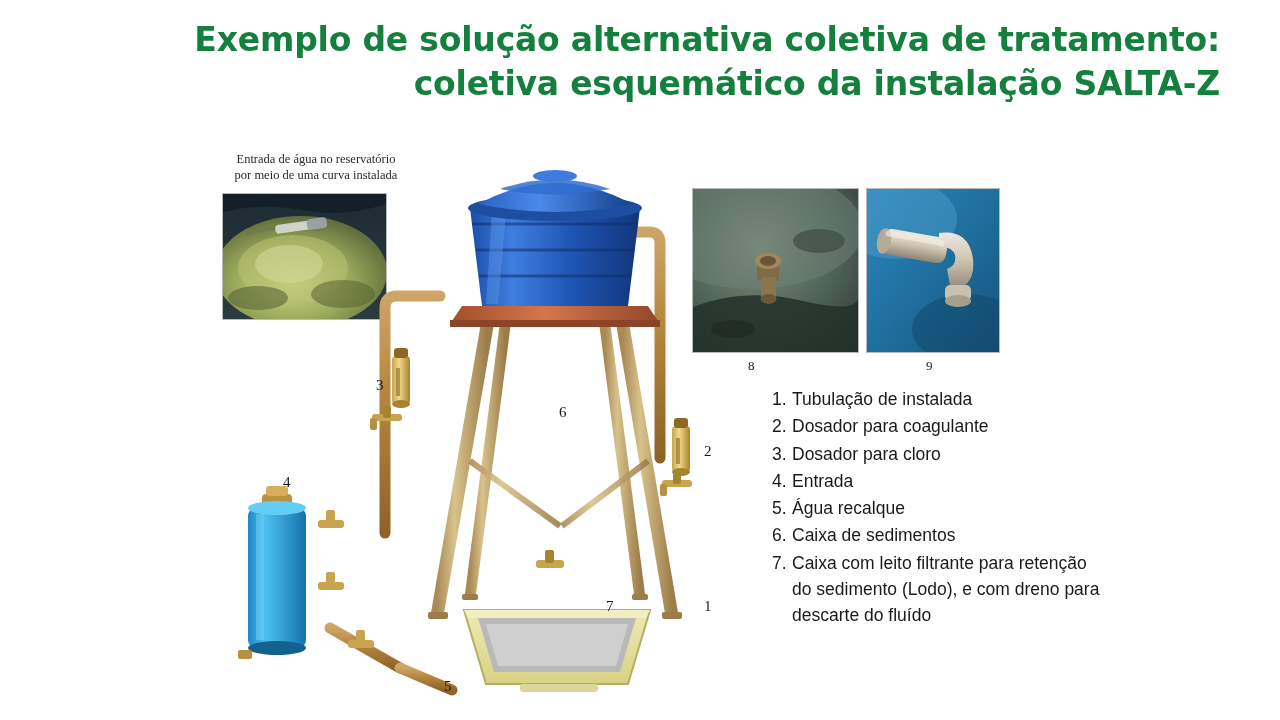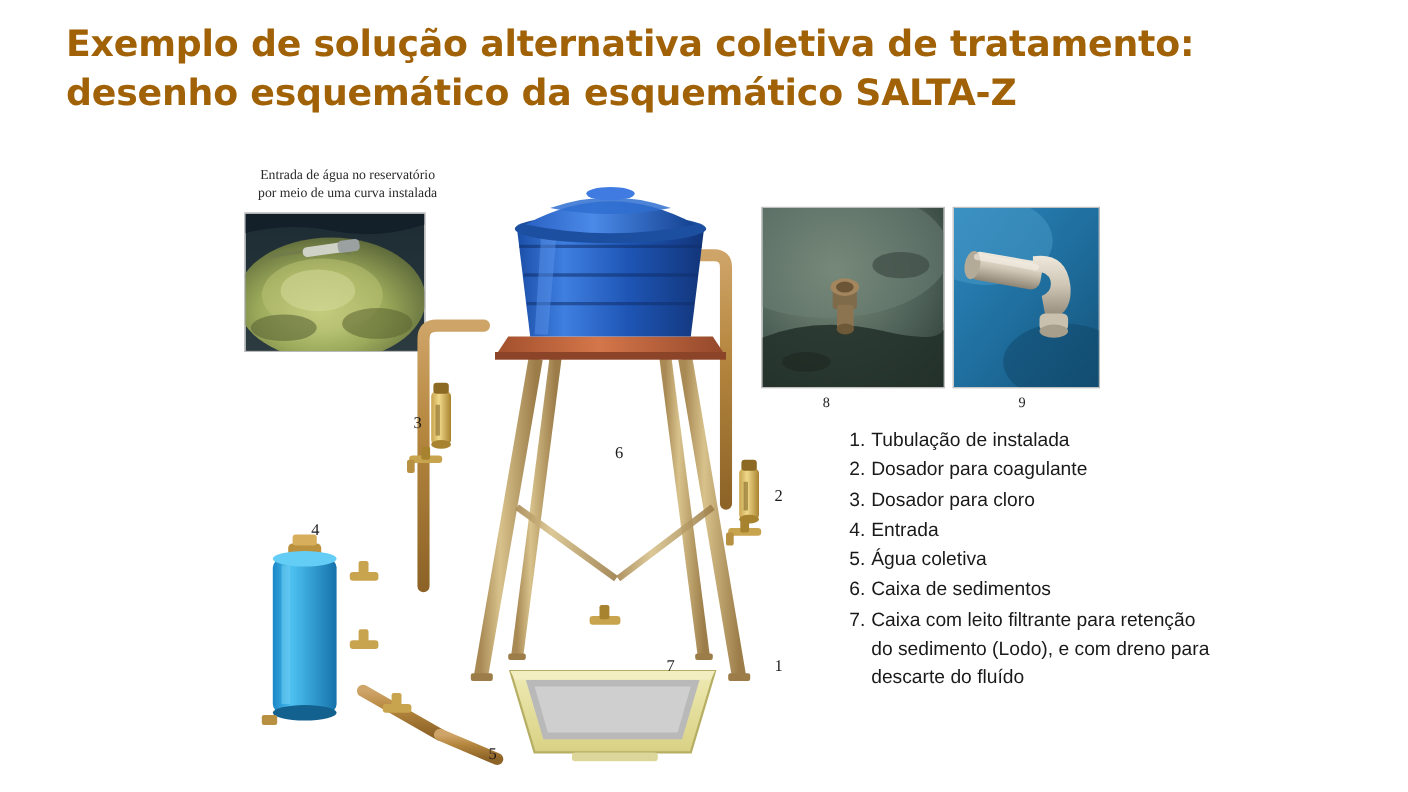--- a/index.html
+++ b/index.html
@@ -15,22 +15,22 @@
     font-family: "Liberation Sans", sans-serif;
     position: relative;
   }
 
   
   #slide-title {
     position: absolute;
     left: 60px;
     top: 18px;
     width: 1160px;
-    text-align: left;
-    color: #a16207;
+    text-align: right;
+    color: #15803d;
     font-family: "DejaVu Sans", sans-serif;
     font-weight: bold;
     font-size: 33px;
     line-height: 1.32;
     letter-spacing: -0.2px;
   }
   #slide-title .line {
     display: block;
     white-space: nowrap;
   }
@@ -98,21 +98,21 @@
     color: #1a1a1a;
   }
 
   svg { display: block; }
 </style>
 </head>
 <body>
 
 <div id="slide-title">
   <span class="line">Exemplo de solução alternativa coletiva de tratamento:</span>
-  <span class="line">desenho esquemático da esquemático SALTA-Z</span>
+  <span class="line">coletiva esquemático da instalação SALTA-Z</span>
 </div>
 
 <div id="diagram">
 
   <div class="photo-caption" style="left:206px; top:24px; width:220px;">
     <span>Entrada de água no reservatório</span><br>
     <span>por meio de uma curva instalada</span>
   </div>
 
   <div class="photo" style="left:222px; top:65px; width:163px; height:125px;">
@@ -370,21 +370,21 @@
     <div class="legend-item">
       <span class="num">3.</span>
       <span class="txt">Dosador para cloro</span>
     </div>
     <div class="legend-item">
       <span class="num">4.</span>
       <span class="txt">Entrada</span>
     </div>
     <div class="legend-item">
       <span class="num">5.</span>
-      <span class="txt">Água coletiva</span>
+      <span class="txt">Água recalque</span>
     </div>
     <div class="legend-item">
       <span class="num">6.</span>
       <span class="txt">Caixa de sedimentos</span>
     </div>
     <div class="legend-item">
       <span class="num">7.</span>
       <span class="txt">Caixa com leito filtrante para retenção do sedimento (Lodo), e com dreno para descarte do fluído</span>
     </div>
   </div>

